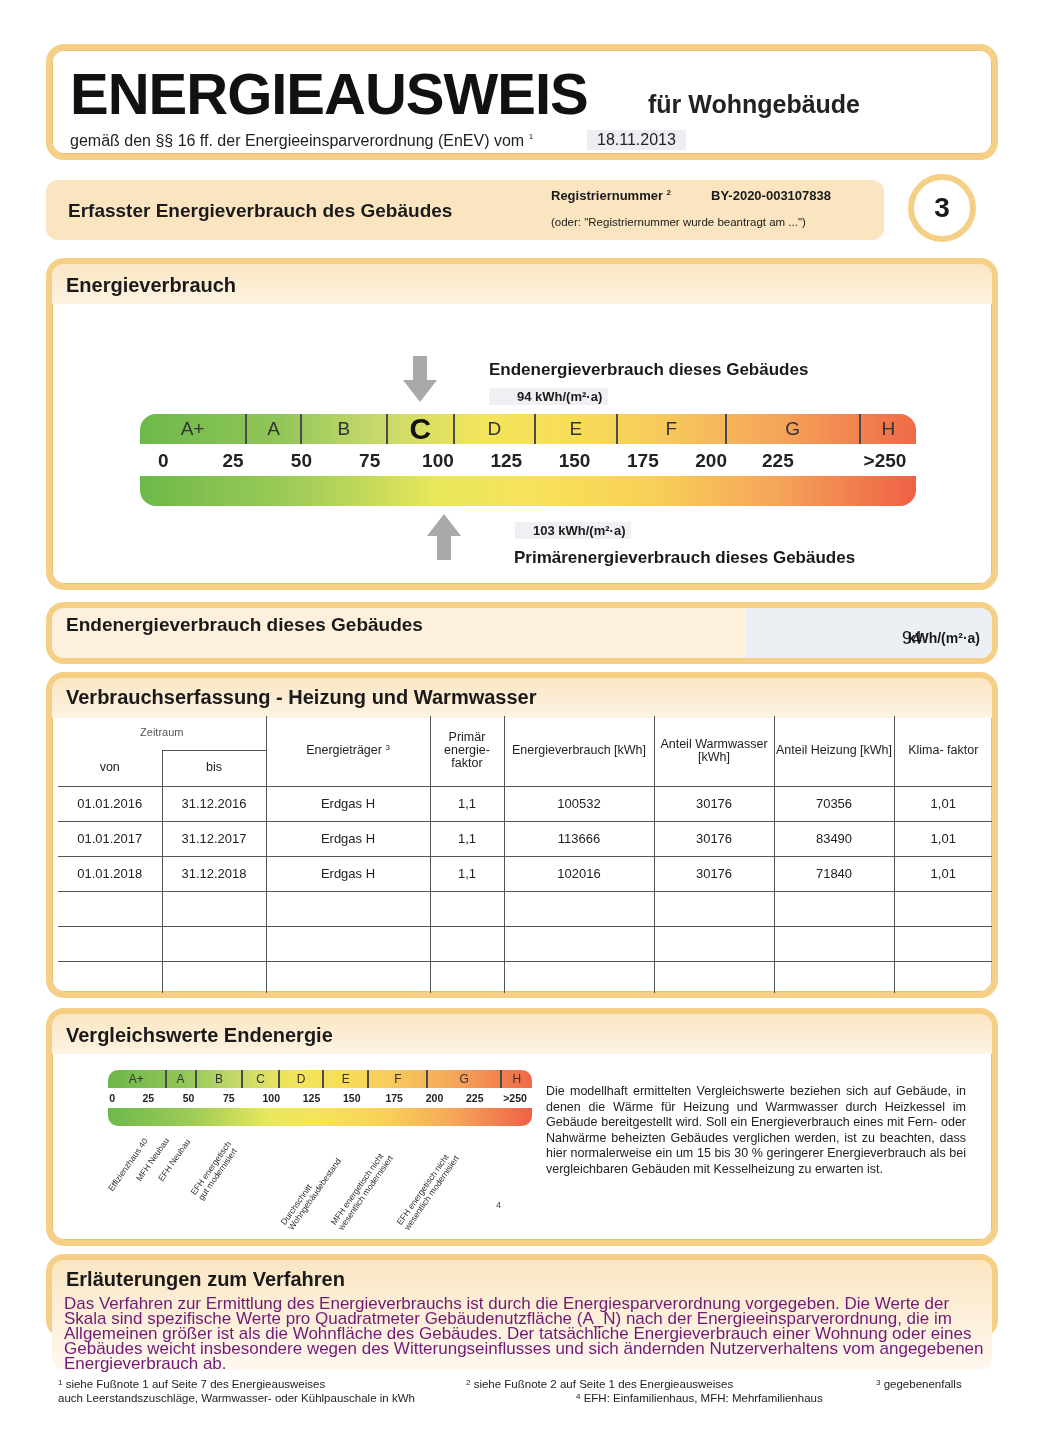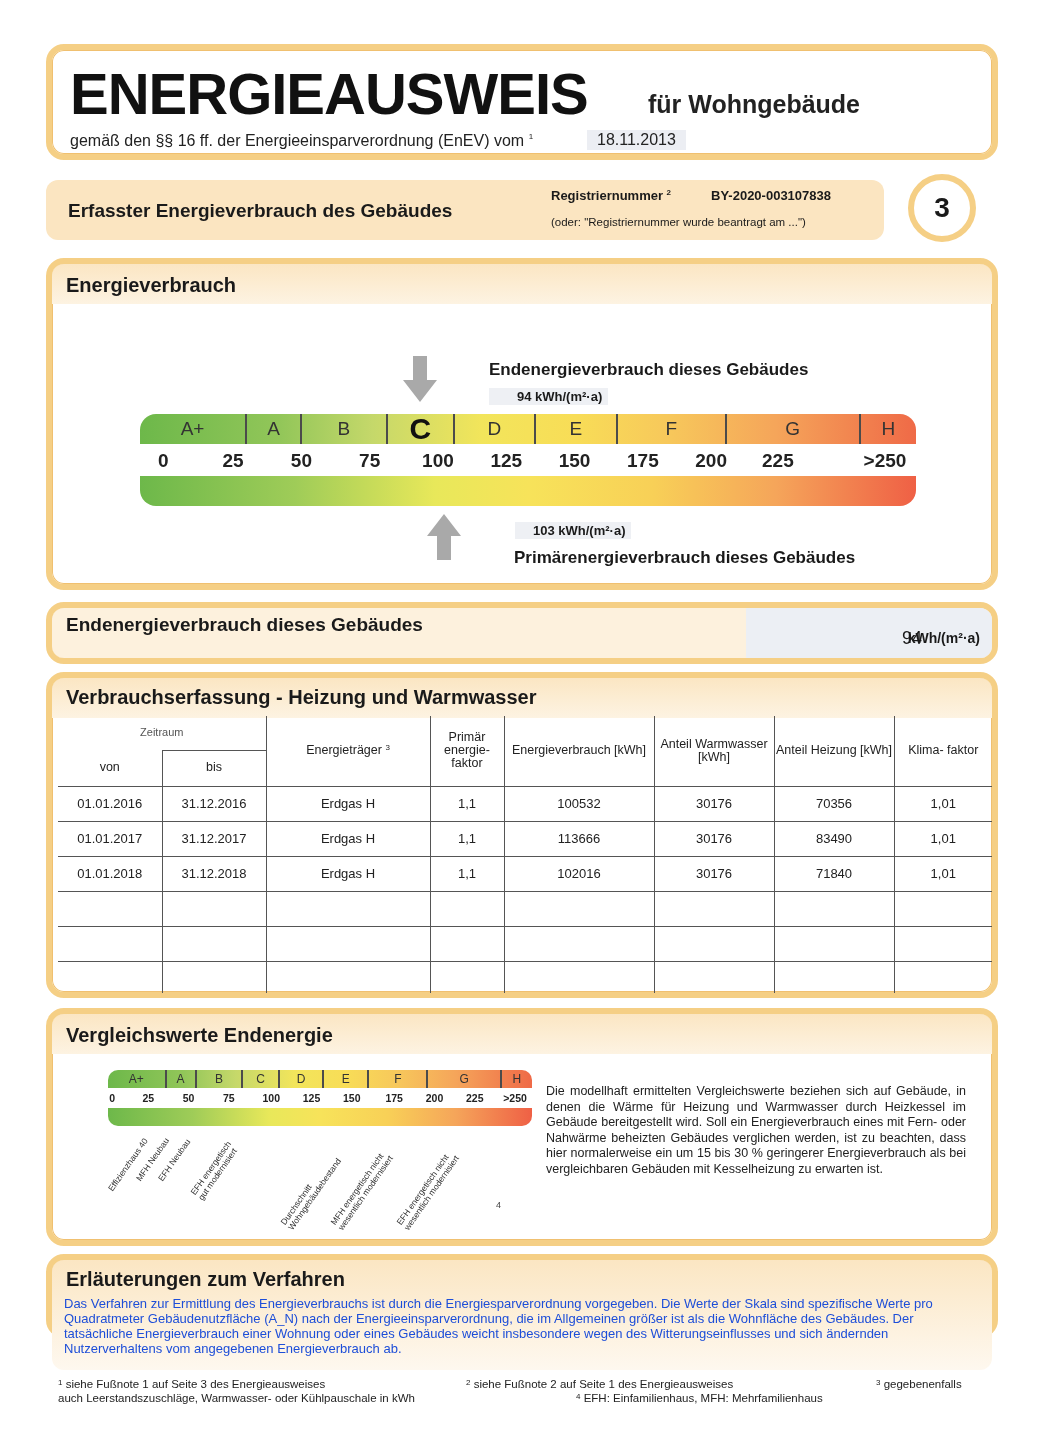--- a/index.html
+++ b/index.html
@@ -93,21 +93,21 @@
   #small-scale .cls { font-size: 12px; border-right-width: 2px; }
   #small-scale .ticks { top: 22px; font-size: 10.5px; }
   #small-scale .bot-bar { top: 38px; height: 18px; border-radius: 0 0 10px 10px; }
   .rot-label { position: absolute; font-size: 8.5px; color: #333; transform-origin: left bottom; transform: rotate(-55deg); white-space: pre; line-height: 1.05; }
   .vgl-text { position: absolute; left: 494px; top: 70px; width: 420px; font-size: 12.5px; line-height: 15.5px; text-align: justify; color: #222; }
   .fn4 { position: absolute; left: 444px; top: 186px; font-size: 9px; color: #444; }
 
   
   #erl { left: 46px; top: 1254px; width: 952px; height: 84px; }
   #erl .band { height: 110px; background: linear-gradient(to bottom, #fbe6c3, #fef8ef); border-radius: 12px; }
-  #erl .txt { position: absolute; left: 12px; top: 36px; width: 920px; font-size: 13px; line-height: 15px; color: #1d4ed8; }
+  #erl .txt { position: absolute; left: 12px; top: 36px; width: 920px; font-size: 17px; line-height: 15px; color: #701a75; }
 
   
   .fn { position: absolute; font-size: 11.5px; color: #222; }
   sup { font-size: 8px; vertical-align: top; }
 </style>
 </head>
 <body>
 
 <div id="header" class="frame">
   <div class="title-big">ENERGIEAUSWEIS</div>
@@ -320,17 +320,17 @@
 
   <div class="vgl-text">Die modellhaft ermittelten Vergleichswerte beziehen sich auf Gebäude, in denen die Wärme für Heizung und Warmwasser durch Heizkessel im Gebäude bereitgestellt wird. Soll ein Energieverbrauch eines mit Fern- oder Nahwärme beheizten Gebäudes verglichen werden, ist zu beachten, dass hier normalerweise ein um 15 bis 30 % geringerer Energieverbrauch als bei vergleichbaren Gebäuden mit Kesselheizung zu erwarten ist.</div>
 </div>
 
 <div id="erl" class="frame">
   <div class="band"></div>
   <div class="frame-title" style="top:8px">Erläuterungen zum Verfahren</div>
   <div class="txt">Das Verfahren zur Ermittlung des Energieverbrauchs ist durch die Energiesparverordnung vorgegeben. Die Werte der Skala sind spezifische Werte pro Quadratmeter Gebäudenutzfläche (A_N) nach der Energieeinsparverordnung, die im Allgemeinen größer ist als die Wohnfläche des Gebäudes. Der tatsächliche Energieverbrauch einer Wohnung oder eines Gebäudes weicht insbesondere wegen des Witterungseinflusses und sich ändernden Nutzerverhaltens vom angegebenen Energieverbrauch ab.</div>
 </div>
 
-<div class="fn" style="left:58px; top:1378px;"><sup>1</sup> <span>siehe Fußnote 1 auf Seite 3 des Energieausweises</span></div>
+<div class="fn" style="left:58px; top:1378px;"><sup>1</sup> <span>siehe Fußnote 1 auf Seite 7 des Energieausweises</span></div>
 <div class="fn" style="left:466px; top:1378px;"><sup>2</sup> <span>siehe Fußnote 2 auf Seite 1 des Energieausweises</span></div>
 <div class="fn" style="left:876px; top:1378px;"><sup>3</sup> <span>gegebenenfalls</span></div>
 <div class="fn" style="left:58px; top:1392px;text-align:right;">auch Leerstandszuschläge, Warmwasser- oder Kühlpauschale in kWh</div>
 <div class="fn" style="left:576px; top:1392px;"><sup>4</sup> <span>EFH: Einfamilienhaus, MFH: Mehrfamilienhaus</span></div>
 
 </body></html>

